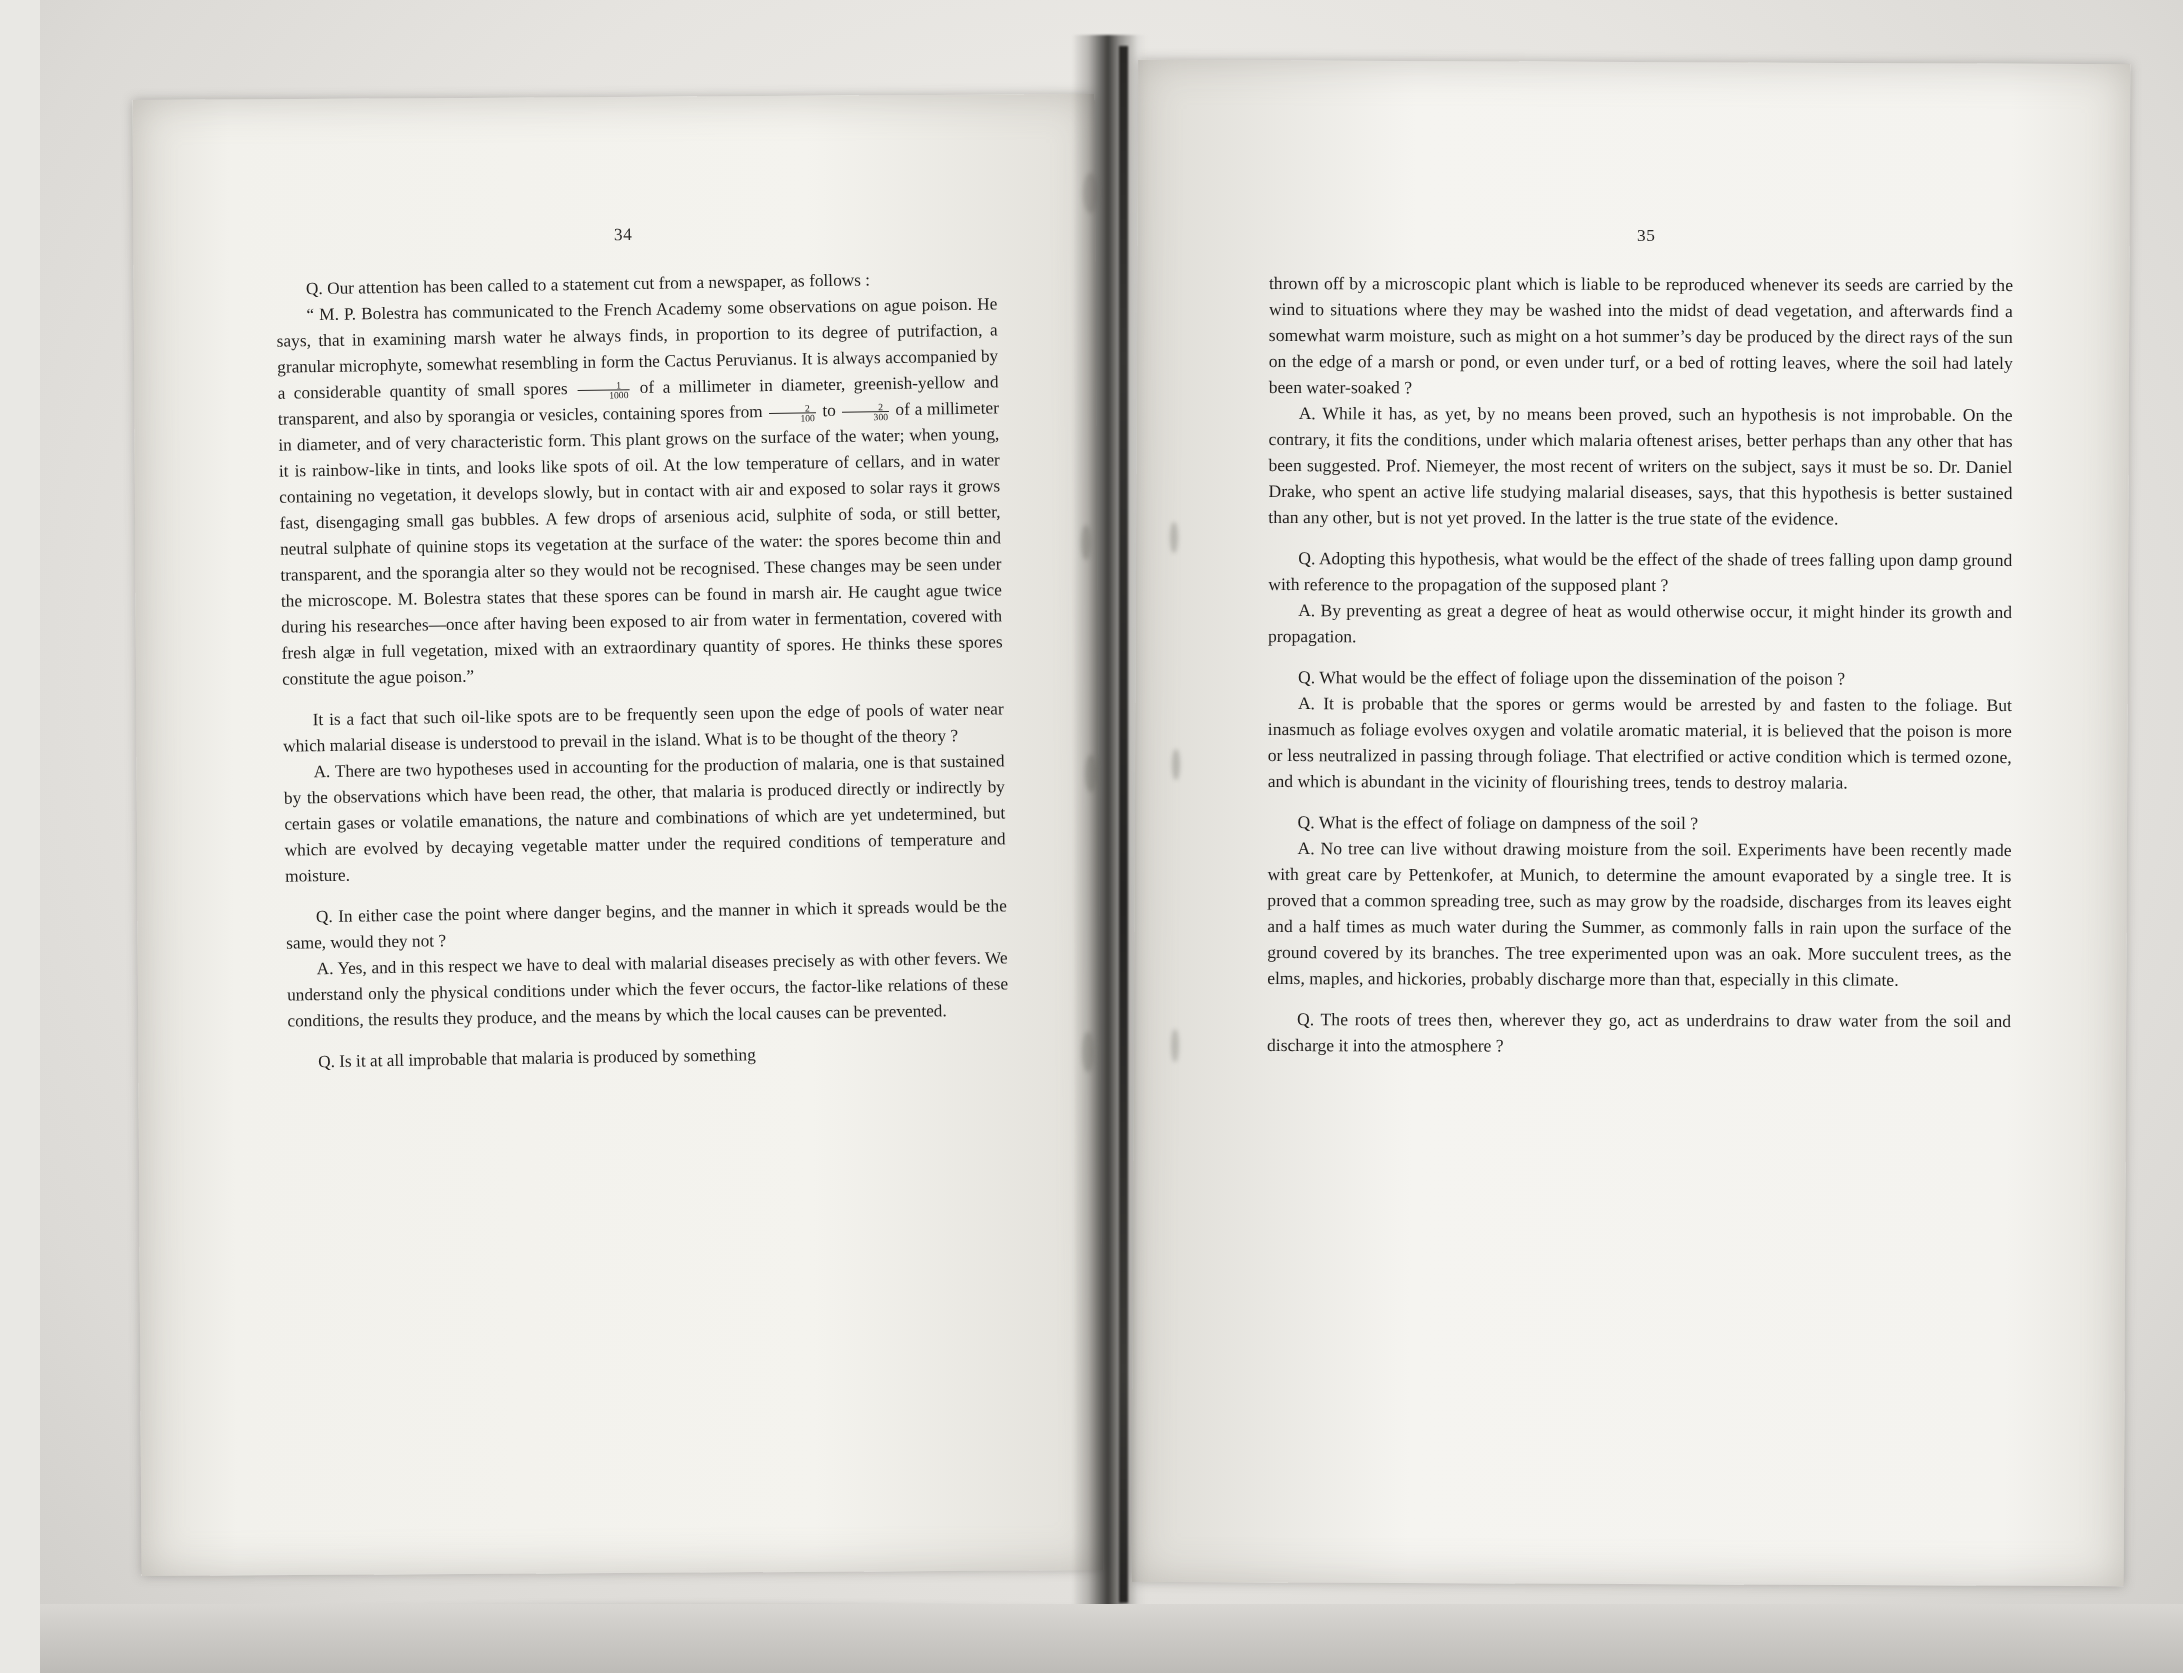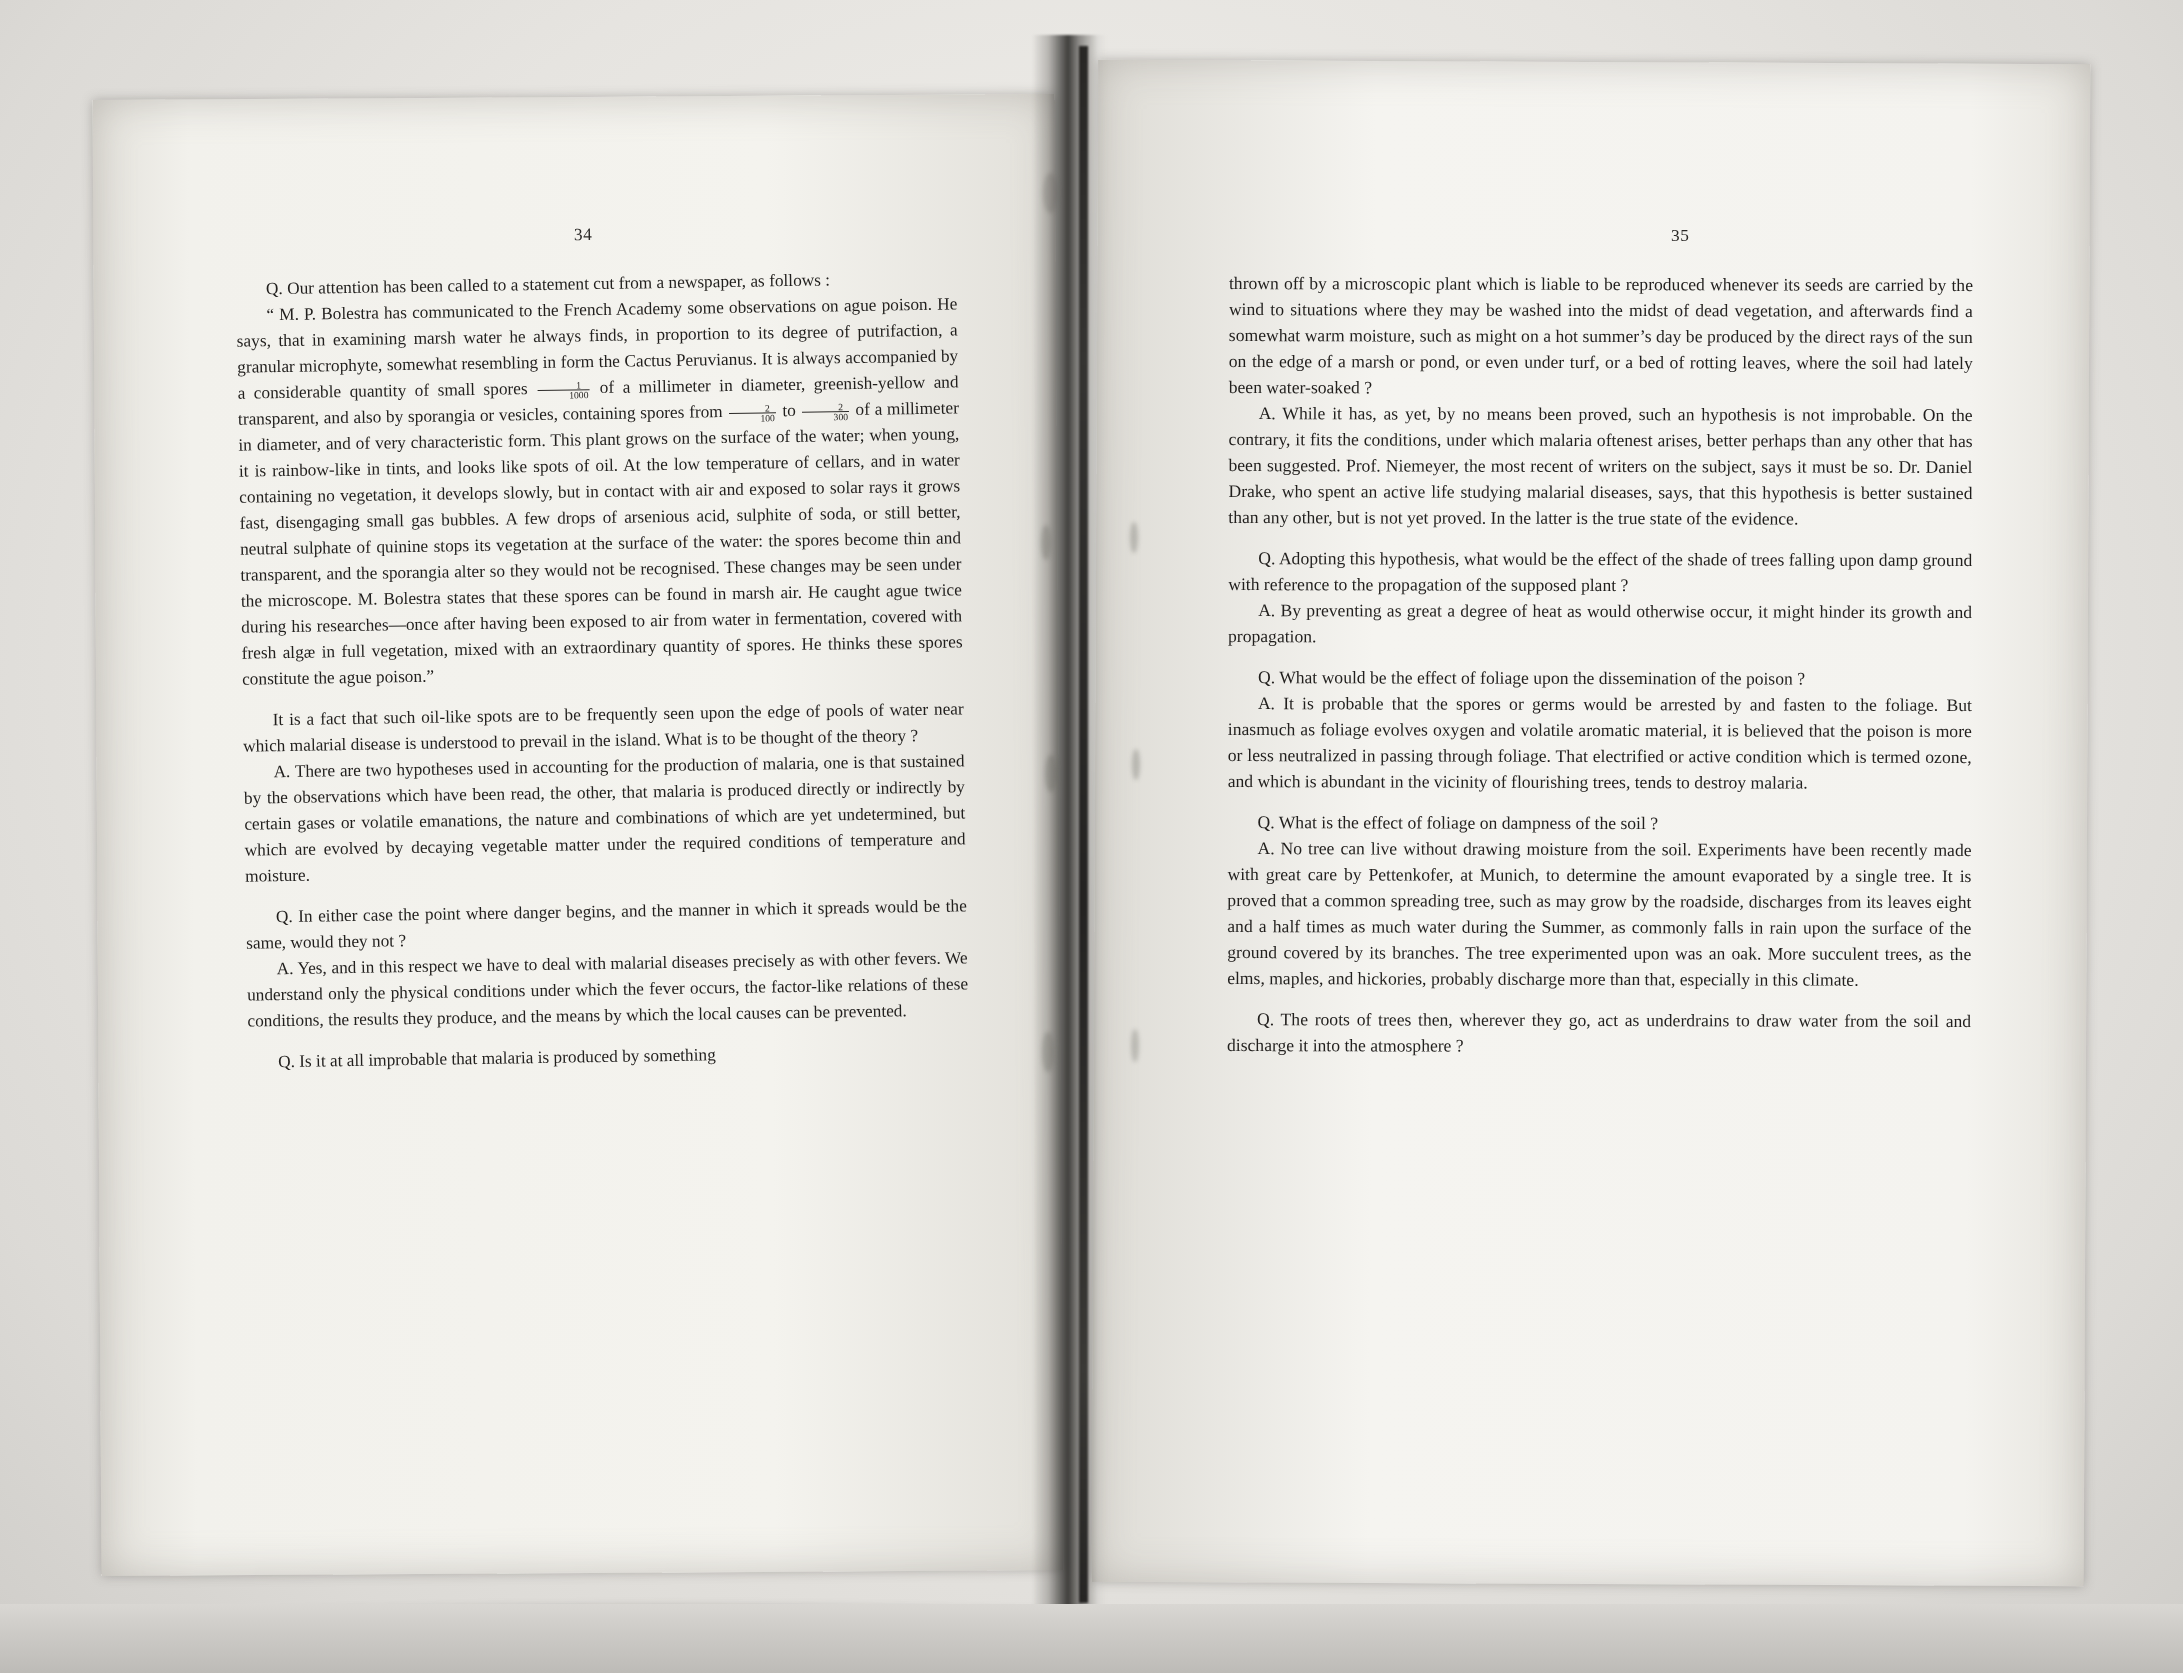--- a/index.html
+++ b/index.html
@@ -13,20 +13,21 @@
     overflow: hidden;
     font-family: "Liberation Serif", serif;
   }
 
   
   #scan {
     position: absolute;
     inset: 0;
     background:
       radial-gradient(ellipse at 50% 40%, #f3f2ee 0%, #e6e4e0 55%, #dcdad6 80%, #cfcdc9 100%);
+    margin-left: 40px;
   }
 
   
   #gutter {
     position: absolute;
     left: 1032px;
     top: 35px;
     width: 75px;
     height: 1591px;
     background: linear-gradient(to right,
@@ -125,21 +126,21 @@
     transform: rotate(0.15deg);
   }
 
   .folio {
     position: absolute;
     font-size: 17.3px;
     color: #2a2826;
     letter-spacing: 0.6px;
   }
   #folio-left  { left: 574px;  top: 225px; transform: rotate(-0.9deg); }
-  #folio-right { left: 1671px; top: 226px; }
+  #folio-right { left: 1597px; top: 226px; }
 
   p {
     margin: 0 0 0 0;
     text-indent: 30px;
   }
   p.noindent { text-indent: 0; }
   p.gap { margin-top: 15px; }
 
   .frac {
     display: inline-block;

